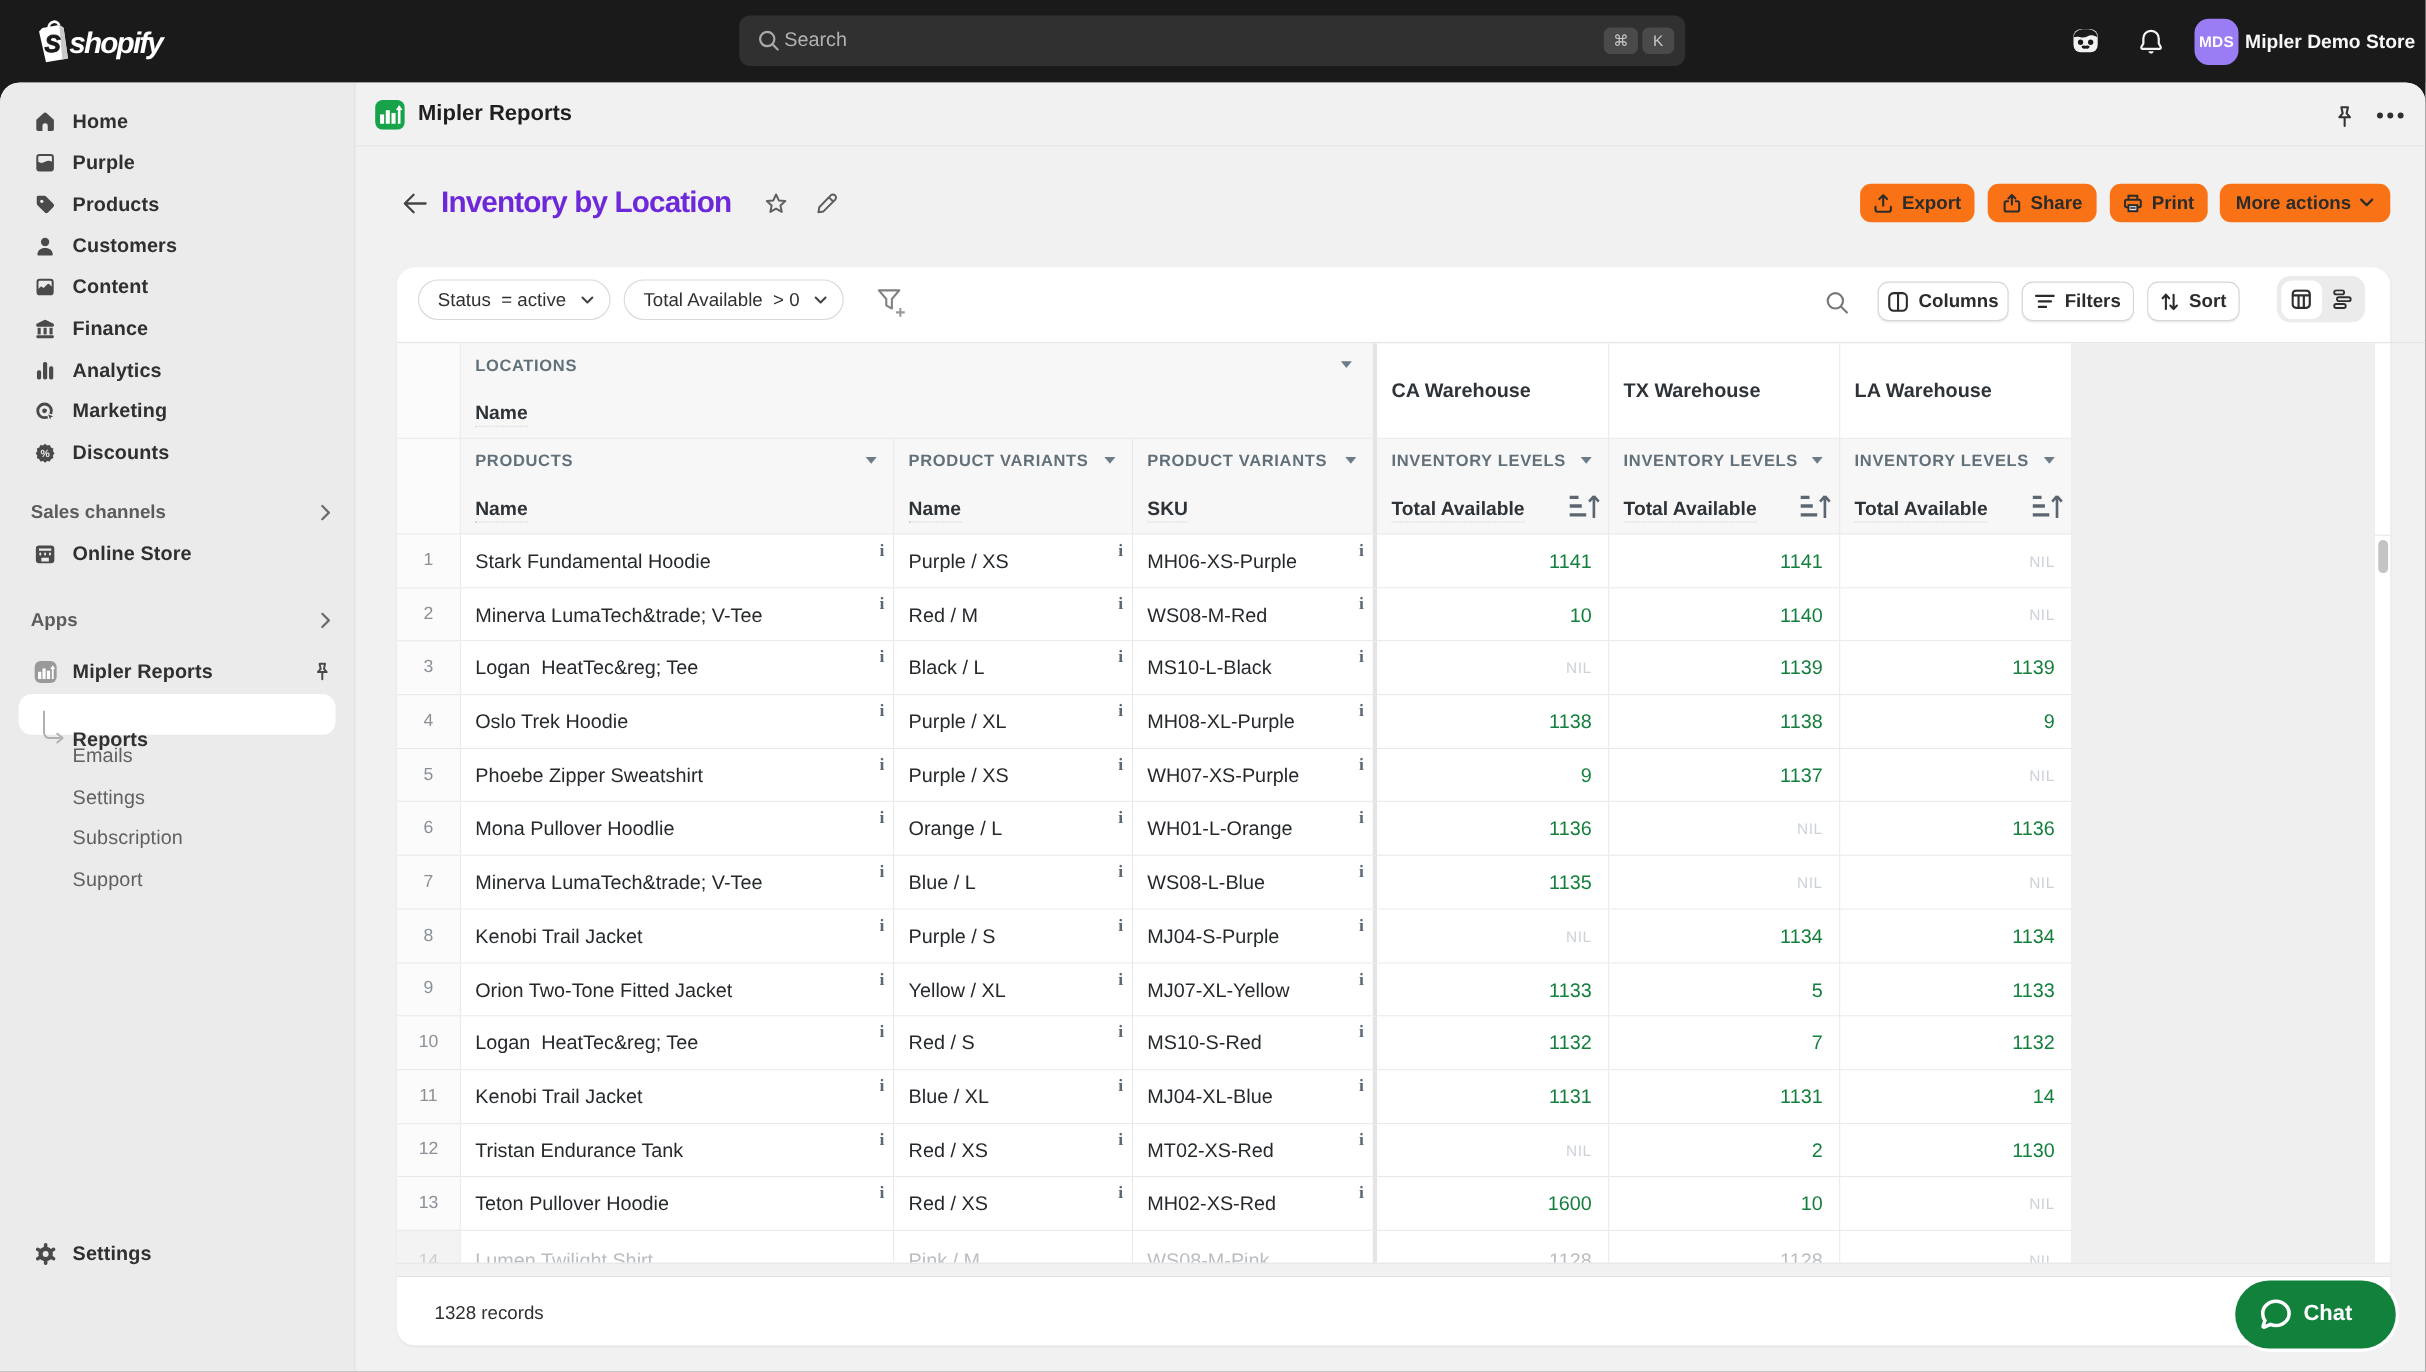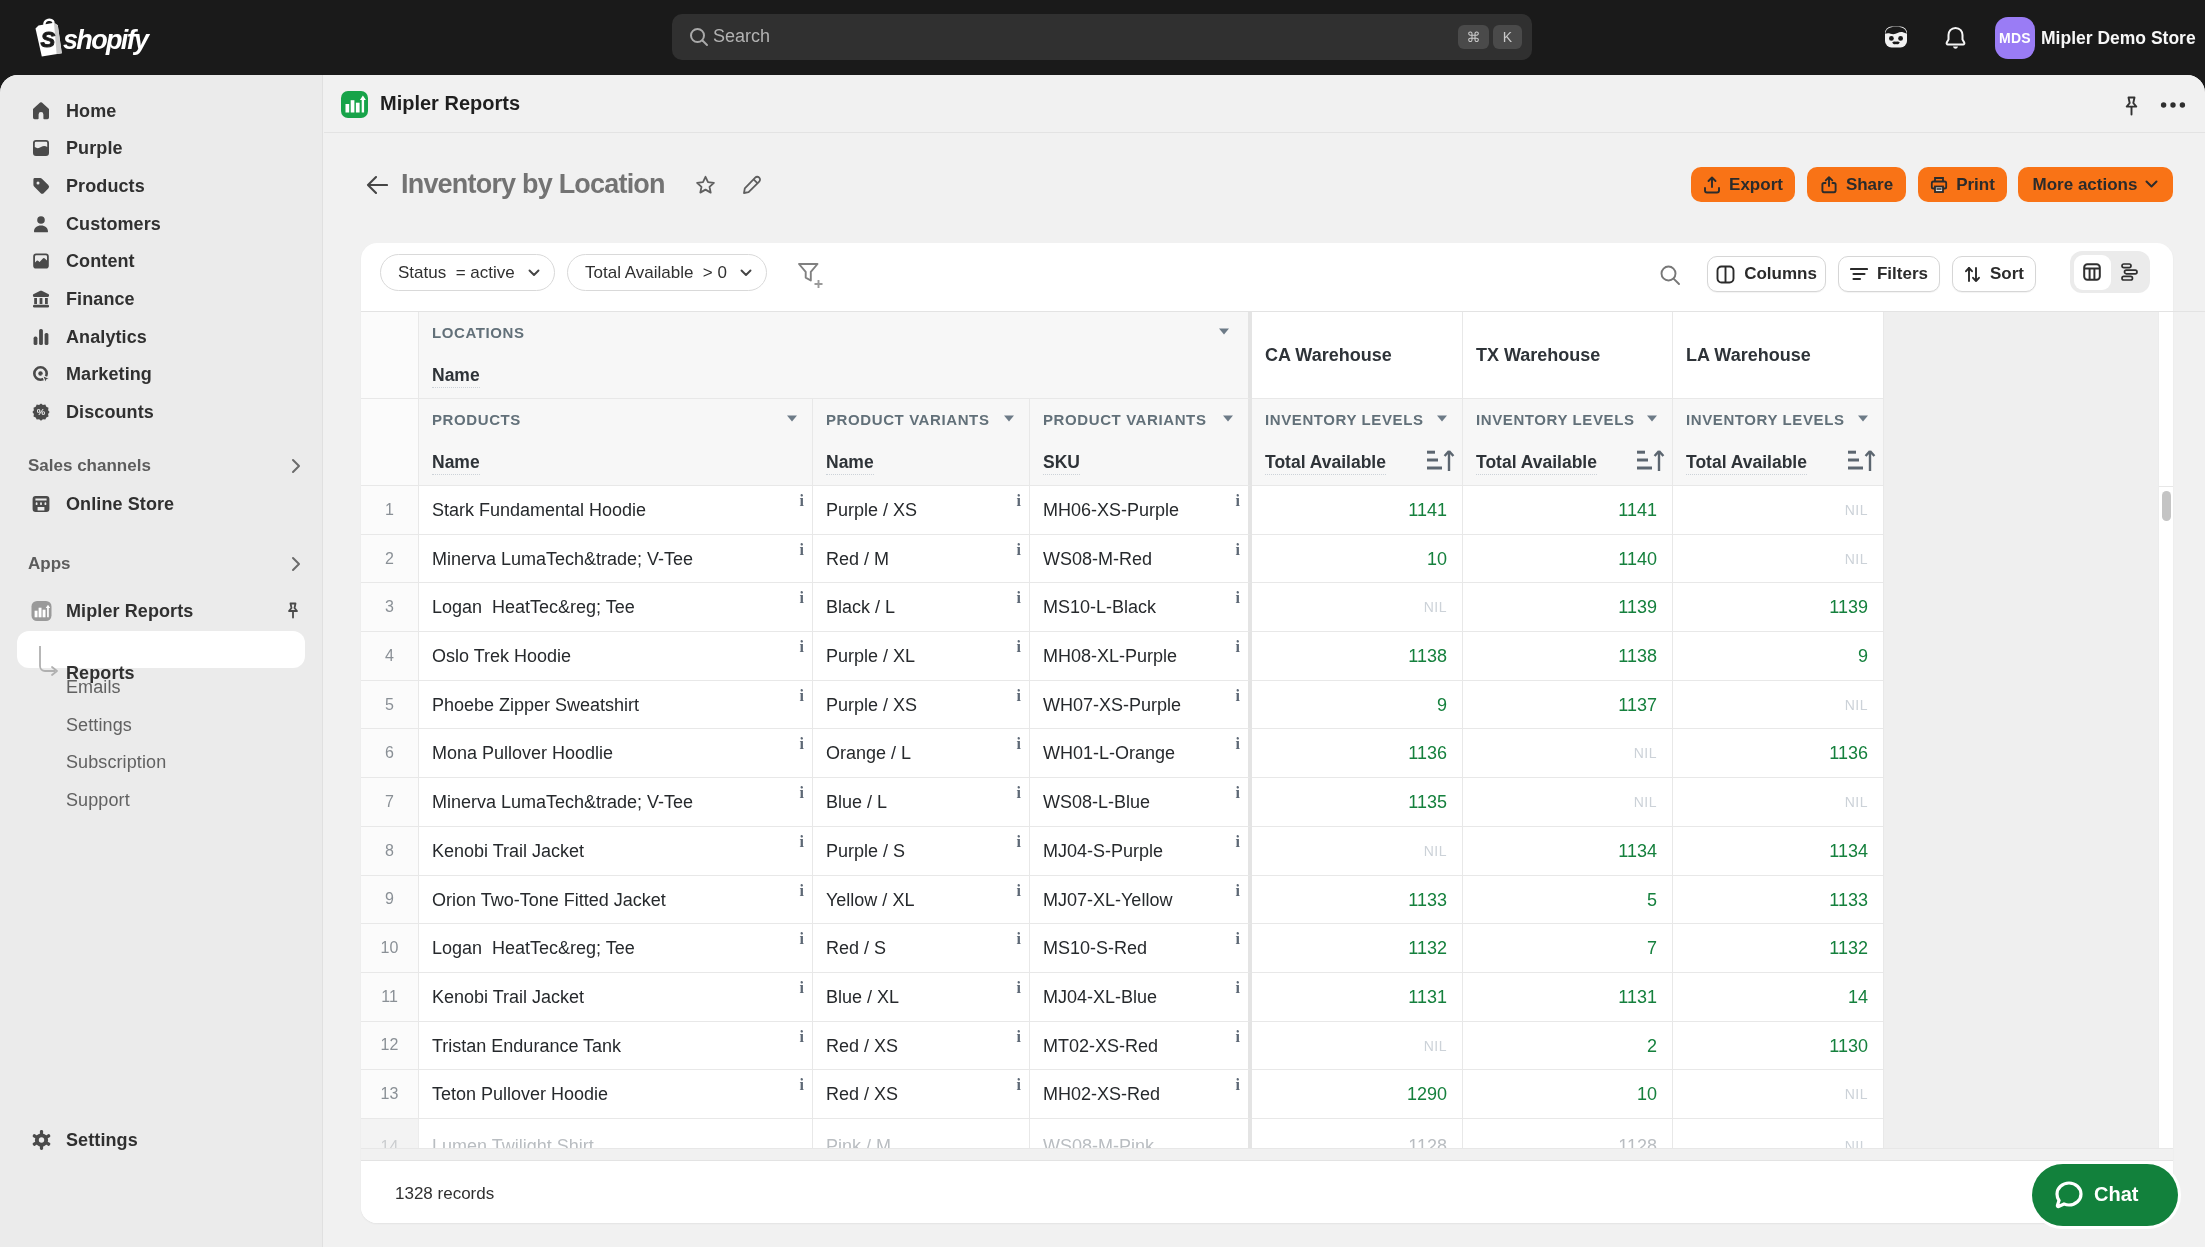--- a/index.html
+++ b/index.html
@@ -255,21 +255,21 @@
       <svg class="abs" style="left:1836px; top:26px;" width="26" height="8" viewBox="0 0 26 8">
           <circle cx="3.6" cy="4" r="2.7" fill="#2f2f2f"></circle>
           <circle cx="13" cy="4" r="2.7" fill="#2f2f2f"></circle>
           <circle cx="22.4" cy="4" r="2.7" fill="#2f2f2f"></circle>
         </svg>
     </div>
     <div id="titlerow">
       <svg class="abs" style="left:42px; top:100px;" width="22" height="20" viewBox="0 0 22 20">
           <path d="M10 2 L2 10 L10 18 M2.5 10 H21" fill="none" stroke="#454545" stroke-width="2.1" stroke-linecap="round" stroke-linejoin="round"></path>
         </svg>
-      <div class="abs" style="left:77px; top:94px; font-size:27px; font-weight:700; color:#737373; letter-spacing:-0.8px;">Inventory by Location</div>
+      <div class="abs" style="left:77px; top:94px; font-size:27px; font-weight:700; color:#6d28d9; letter-spacing:-0.8px;">Inventory by Location</div>
       <svg class="abs" style="left:371px; top:100px;" width="21" height="20" viewBox="0 0 21 20">
           <path d="M10.5 1.8 l2.5 5.4 5.9 0.6 -4.4 4 1.2 5.8 -5.2 -3 -5.2 3 1.2 -5.8 -4.4 -4 5.9 -0.6 Z" fill="none" stroke="#5f5f5f" stroke-width="1.8" stroke-linejoin="round"></path>
         </svg>
       <svg class="abs" style="left:418px; top:100px;" width="20" height="20" viewBox="0 0 20 20">
           <path d="M13.2 2.6 a2.8 2.8 0 0 1 4 4 L6.6 17.2 L2 18 l0.8 -4.6 Z" fill="none" stroke="#5f5f5f" stroke-width="1.8" stroke-linejoin="round"></path>
           <line x1="11.6" y1="4.4" x2="15.4" y2="8.2" stroke="#5f5f5f" stroke-width="1.8"></line>
         </svg>
 
       <div class="btn-gray" style="left:1367px; width:104px;">
         <svg width="18" height="18" viewBox="0 0 18 18">
@@ -533,21 +533,21 @@
 <div class="cell pcell">Tristan Endurance Tank<span class="iico">i</span></div>
 <div class="cell pcell">Red / XS<span class="iico">i</span></div>
 <div class="cell pcell">MT02-XS-Red<span class="iico">i</span></div>
 <div class="cell ncell nil">NIL</div>
 <div class="cell ncell">2</div>
 <div class="cell ncell">1130</div>
 <div class="cell numcell">13</div>
 <div class="cell pcell">Teton Pullover Hoodie<span class="iico">i</span></div>
 <div class="cell pcell">Red / XS<span class="iico">i</span></div>
 <div class="cell pcell">MH02-XS-Red<span class="iico">i</span></div>
-<div class="cell ncell">1290</div>
+<div class="cell ncell">1600</div>
 <div class="cell ncell">10</div>
 <div class="cell ncell nil">NIL</div>
 <div class="cell numcell" style="opacity:0.35; padding-top:8px;">14</div>
 <div class="cell pcell" style="padding-top:17px; color:#b9bdc1;">Lumen Twilight Shirt</div>
 <div class="cell pcell" style="padding-top:17px; color:#b9bdc1;">Pink / M</div>
 <div class="cell pcell" style="padding-top:17px; color:#b9bdc1;">WS08-M-Pink</div>
 <div class="cell ncell" style="padding-top:17px; color:#b9bdc1;">1128</div>
 <div class="cell ncell" style="padding-top:17px; color:#b9bdc1;">1128</div>
 <div class="cell ncell nil" style="padding-top:19px;">NIL</div>
 </div>

